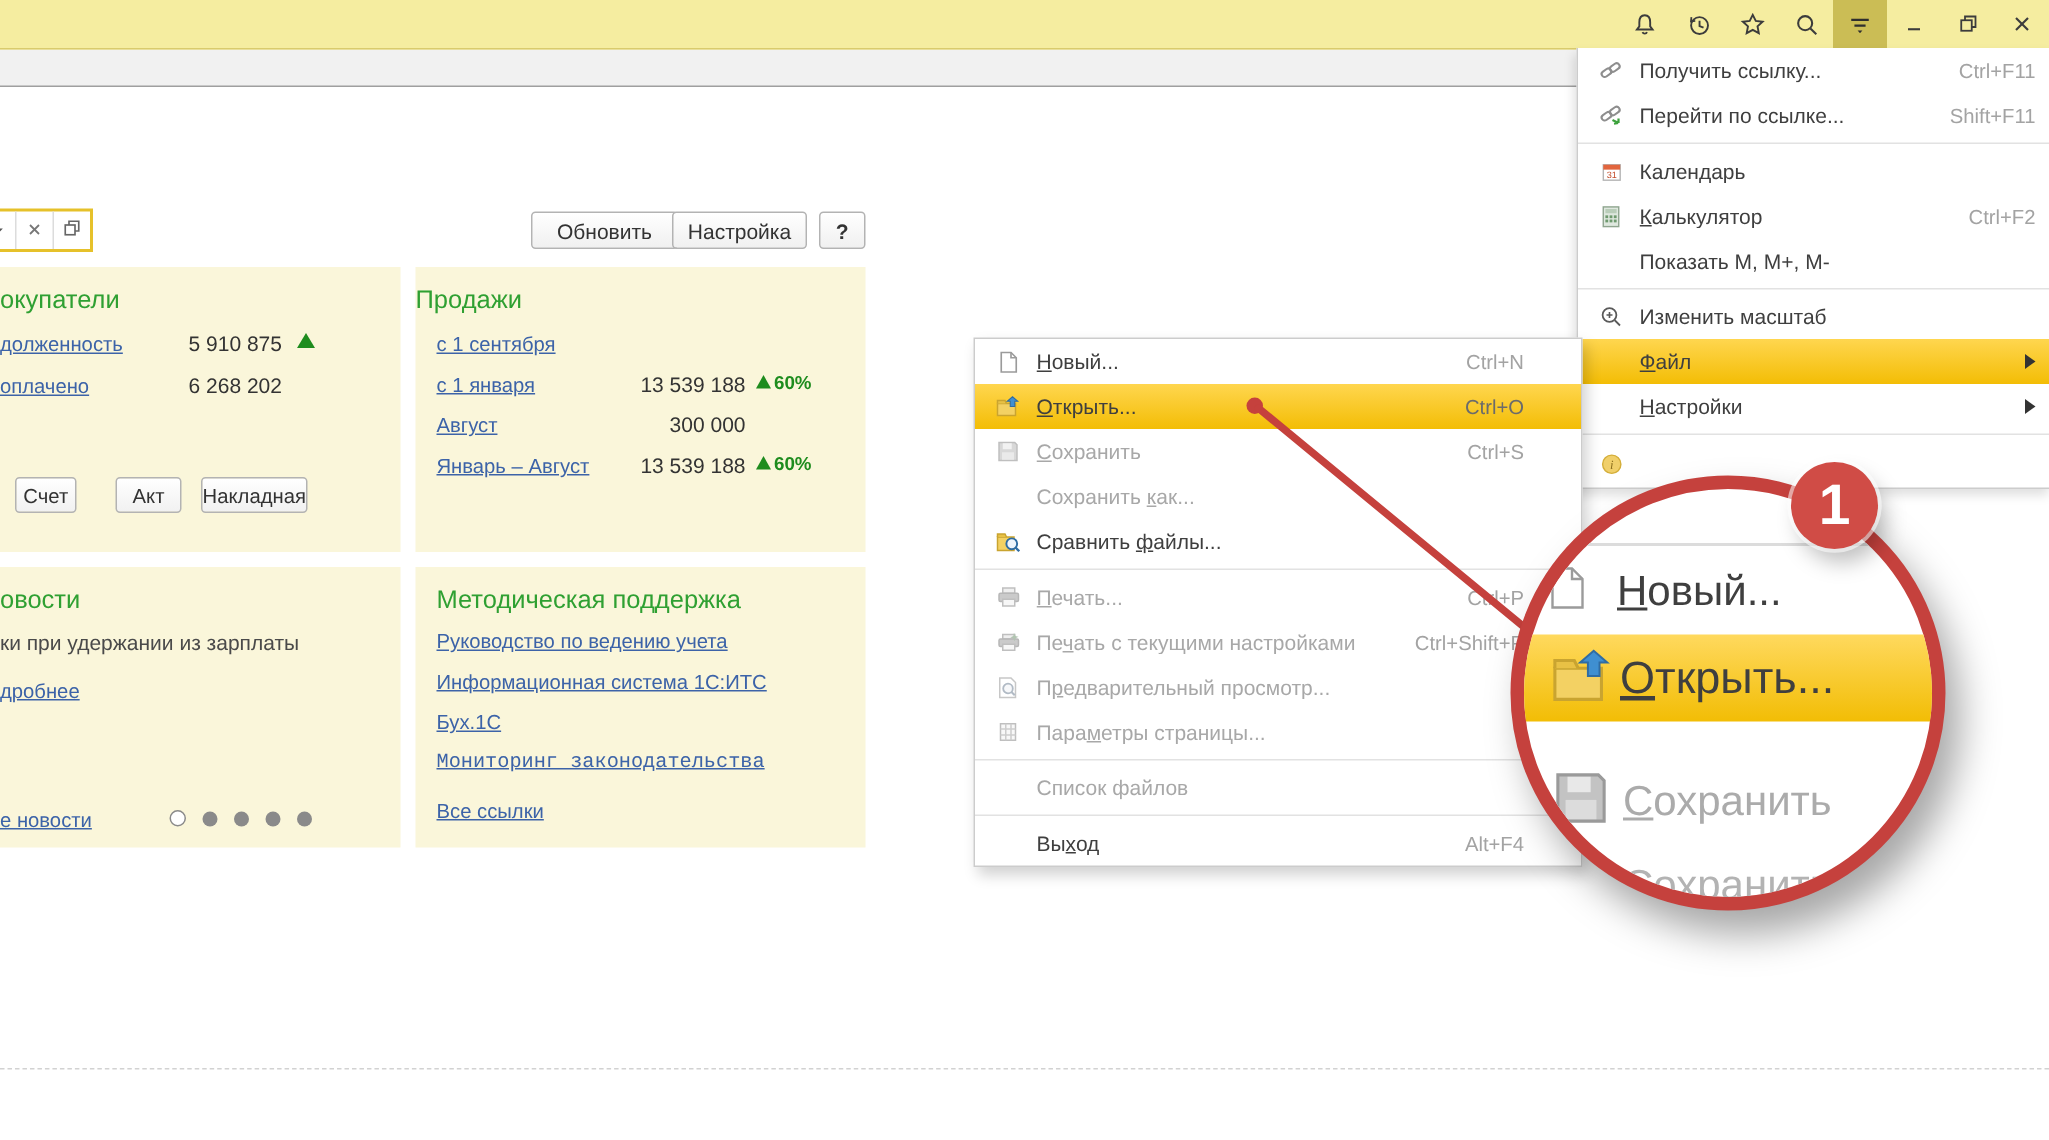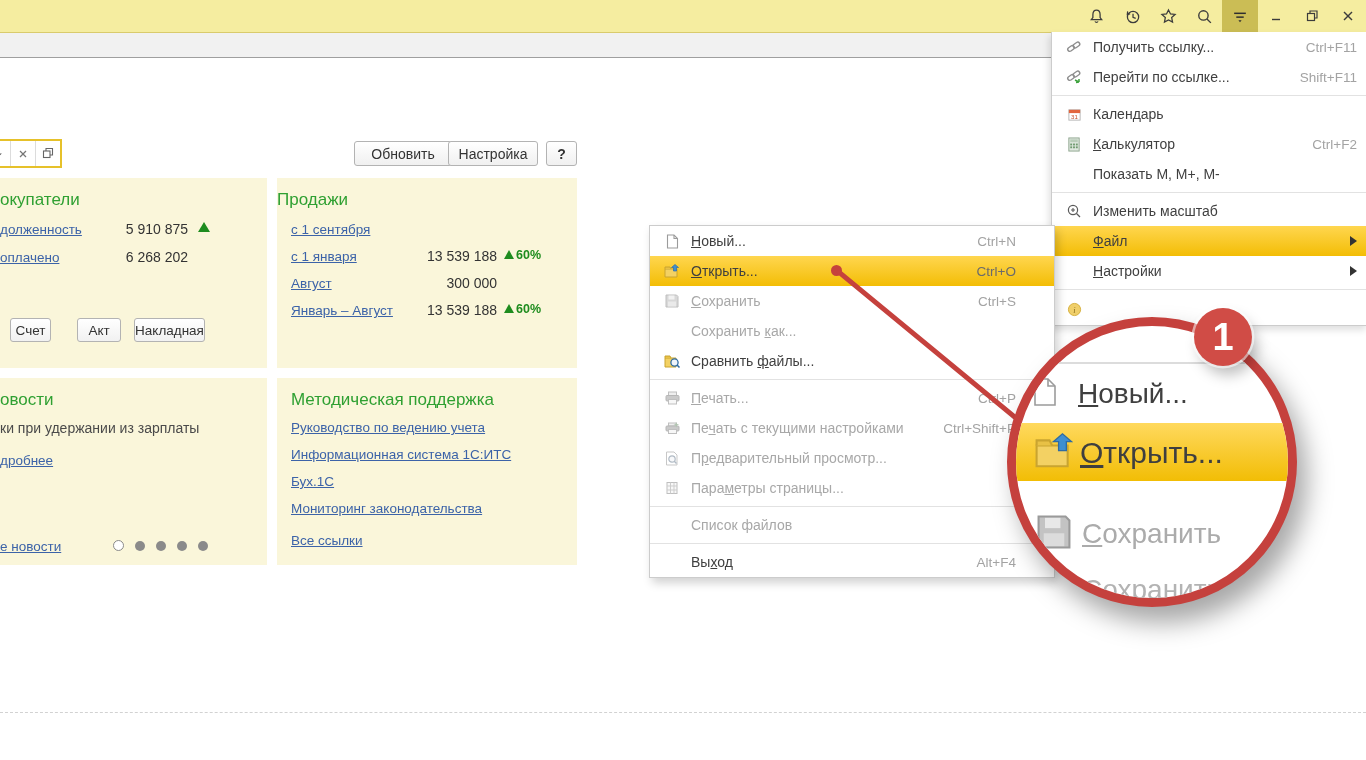--- a/index.html
+++ b/index.html
@@ -217,21 +217,21 @@
     <span class="dot"></span>
     <span class="dot"></span>
   </div>
 </div>
 
 <div class="abs panel" style="left:277px;top:378px;width:300px;height:187px;">
   <div class="ph" style="left:14px;top:12px;">Методическая поддержка</div>
   <a class="lnk" style="left:14px;top:42px;">Руководство по ведению учета</a>
   <a class="lnk" style="left:14px;top:69px;">Информационная система 1С:ИТС</a>
   <a class="lnk" style="left:14px;top:96px;">Бух.1С</a>
-  <a class="lnk" style="left:14px;top:123px;">Мониторинг законодательства</a>
+  <a class="lnk" style="left:14px;top:123px;font-family:Liberation Mono, monospace;">Мониторинг законодательства</a>
   <a class="lnk" style="left:14px;top:155px;">Все ссылки</a>
 </div>
 
 <div class="abs menu menu-main">
   <div class="mrow">
     <span class="mi">
         <svg width="16" height="16" viewBox="0 0 16 16" fill="none" stroke="#8e8e8e" stroke-width="1.4">
           <rect x="1.5" y="7.5" width="7" height="4" rx="2" transform="rotate(-35 5 9.5)"></rect>
           <rect x="7" y="4" width="7" height="4" rx="2" transform="rotate(-35 10.5 6)"></rect>
         </svg>

